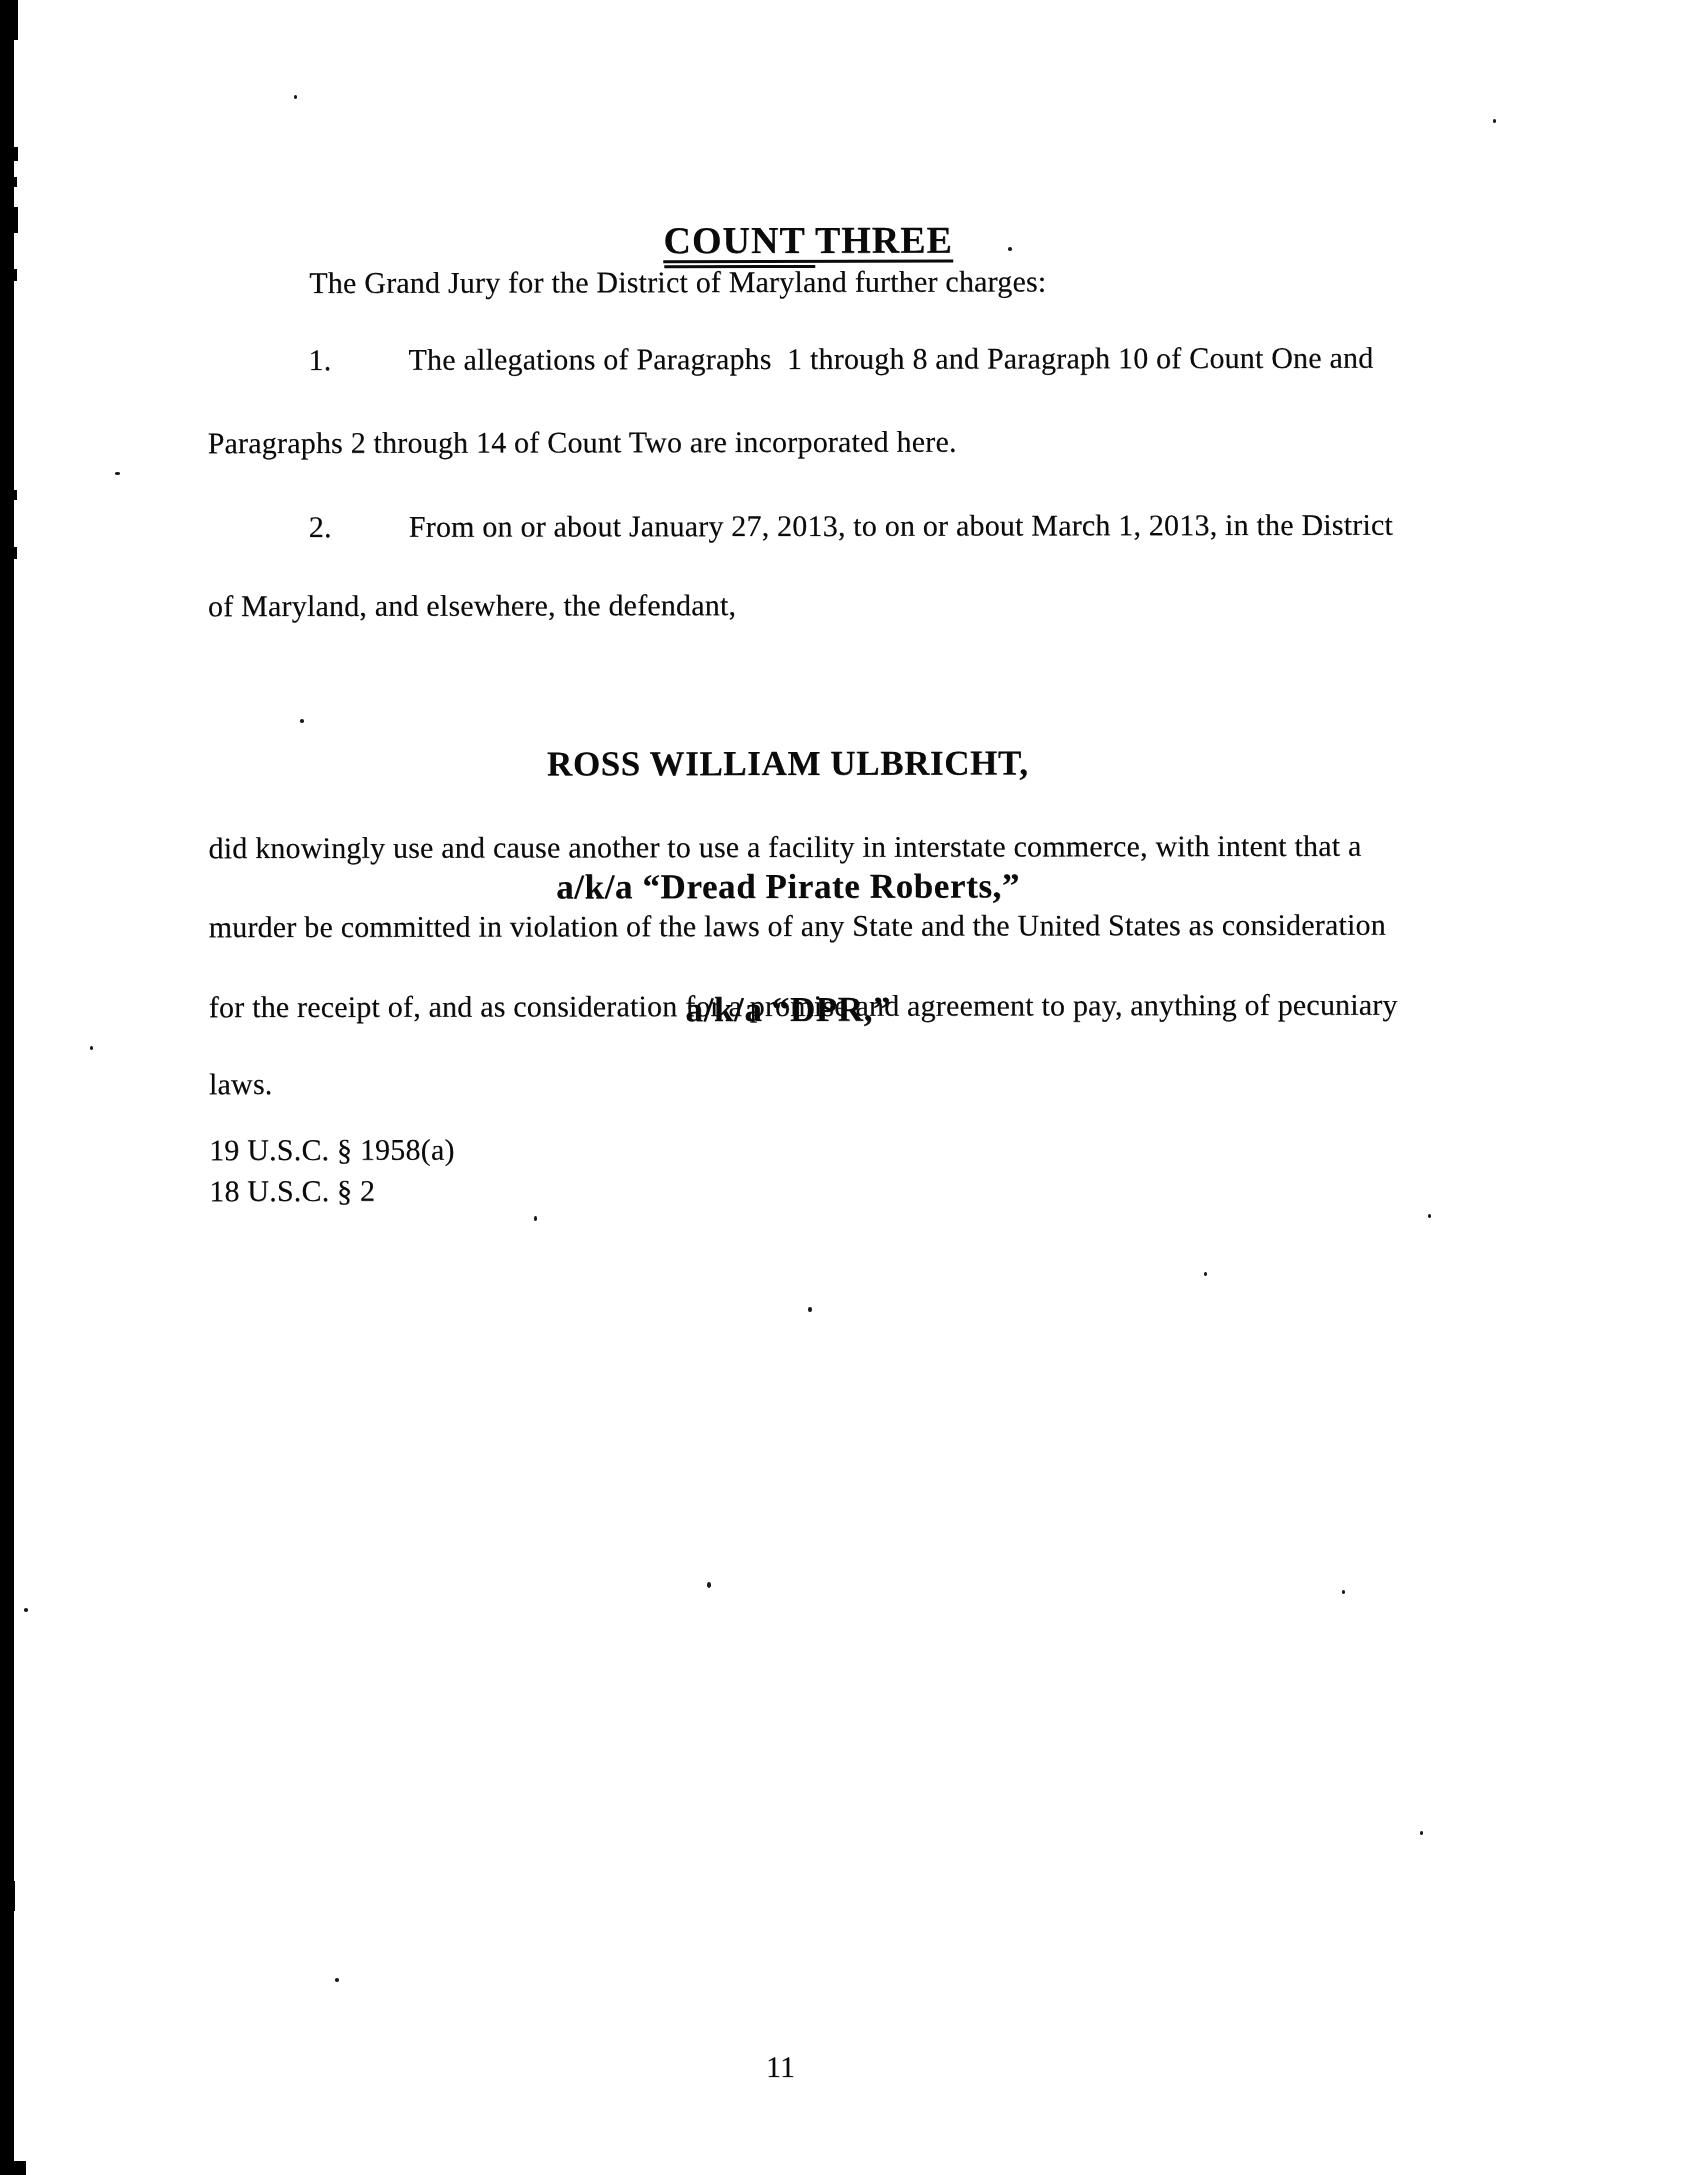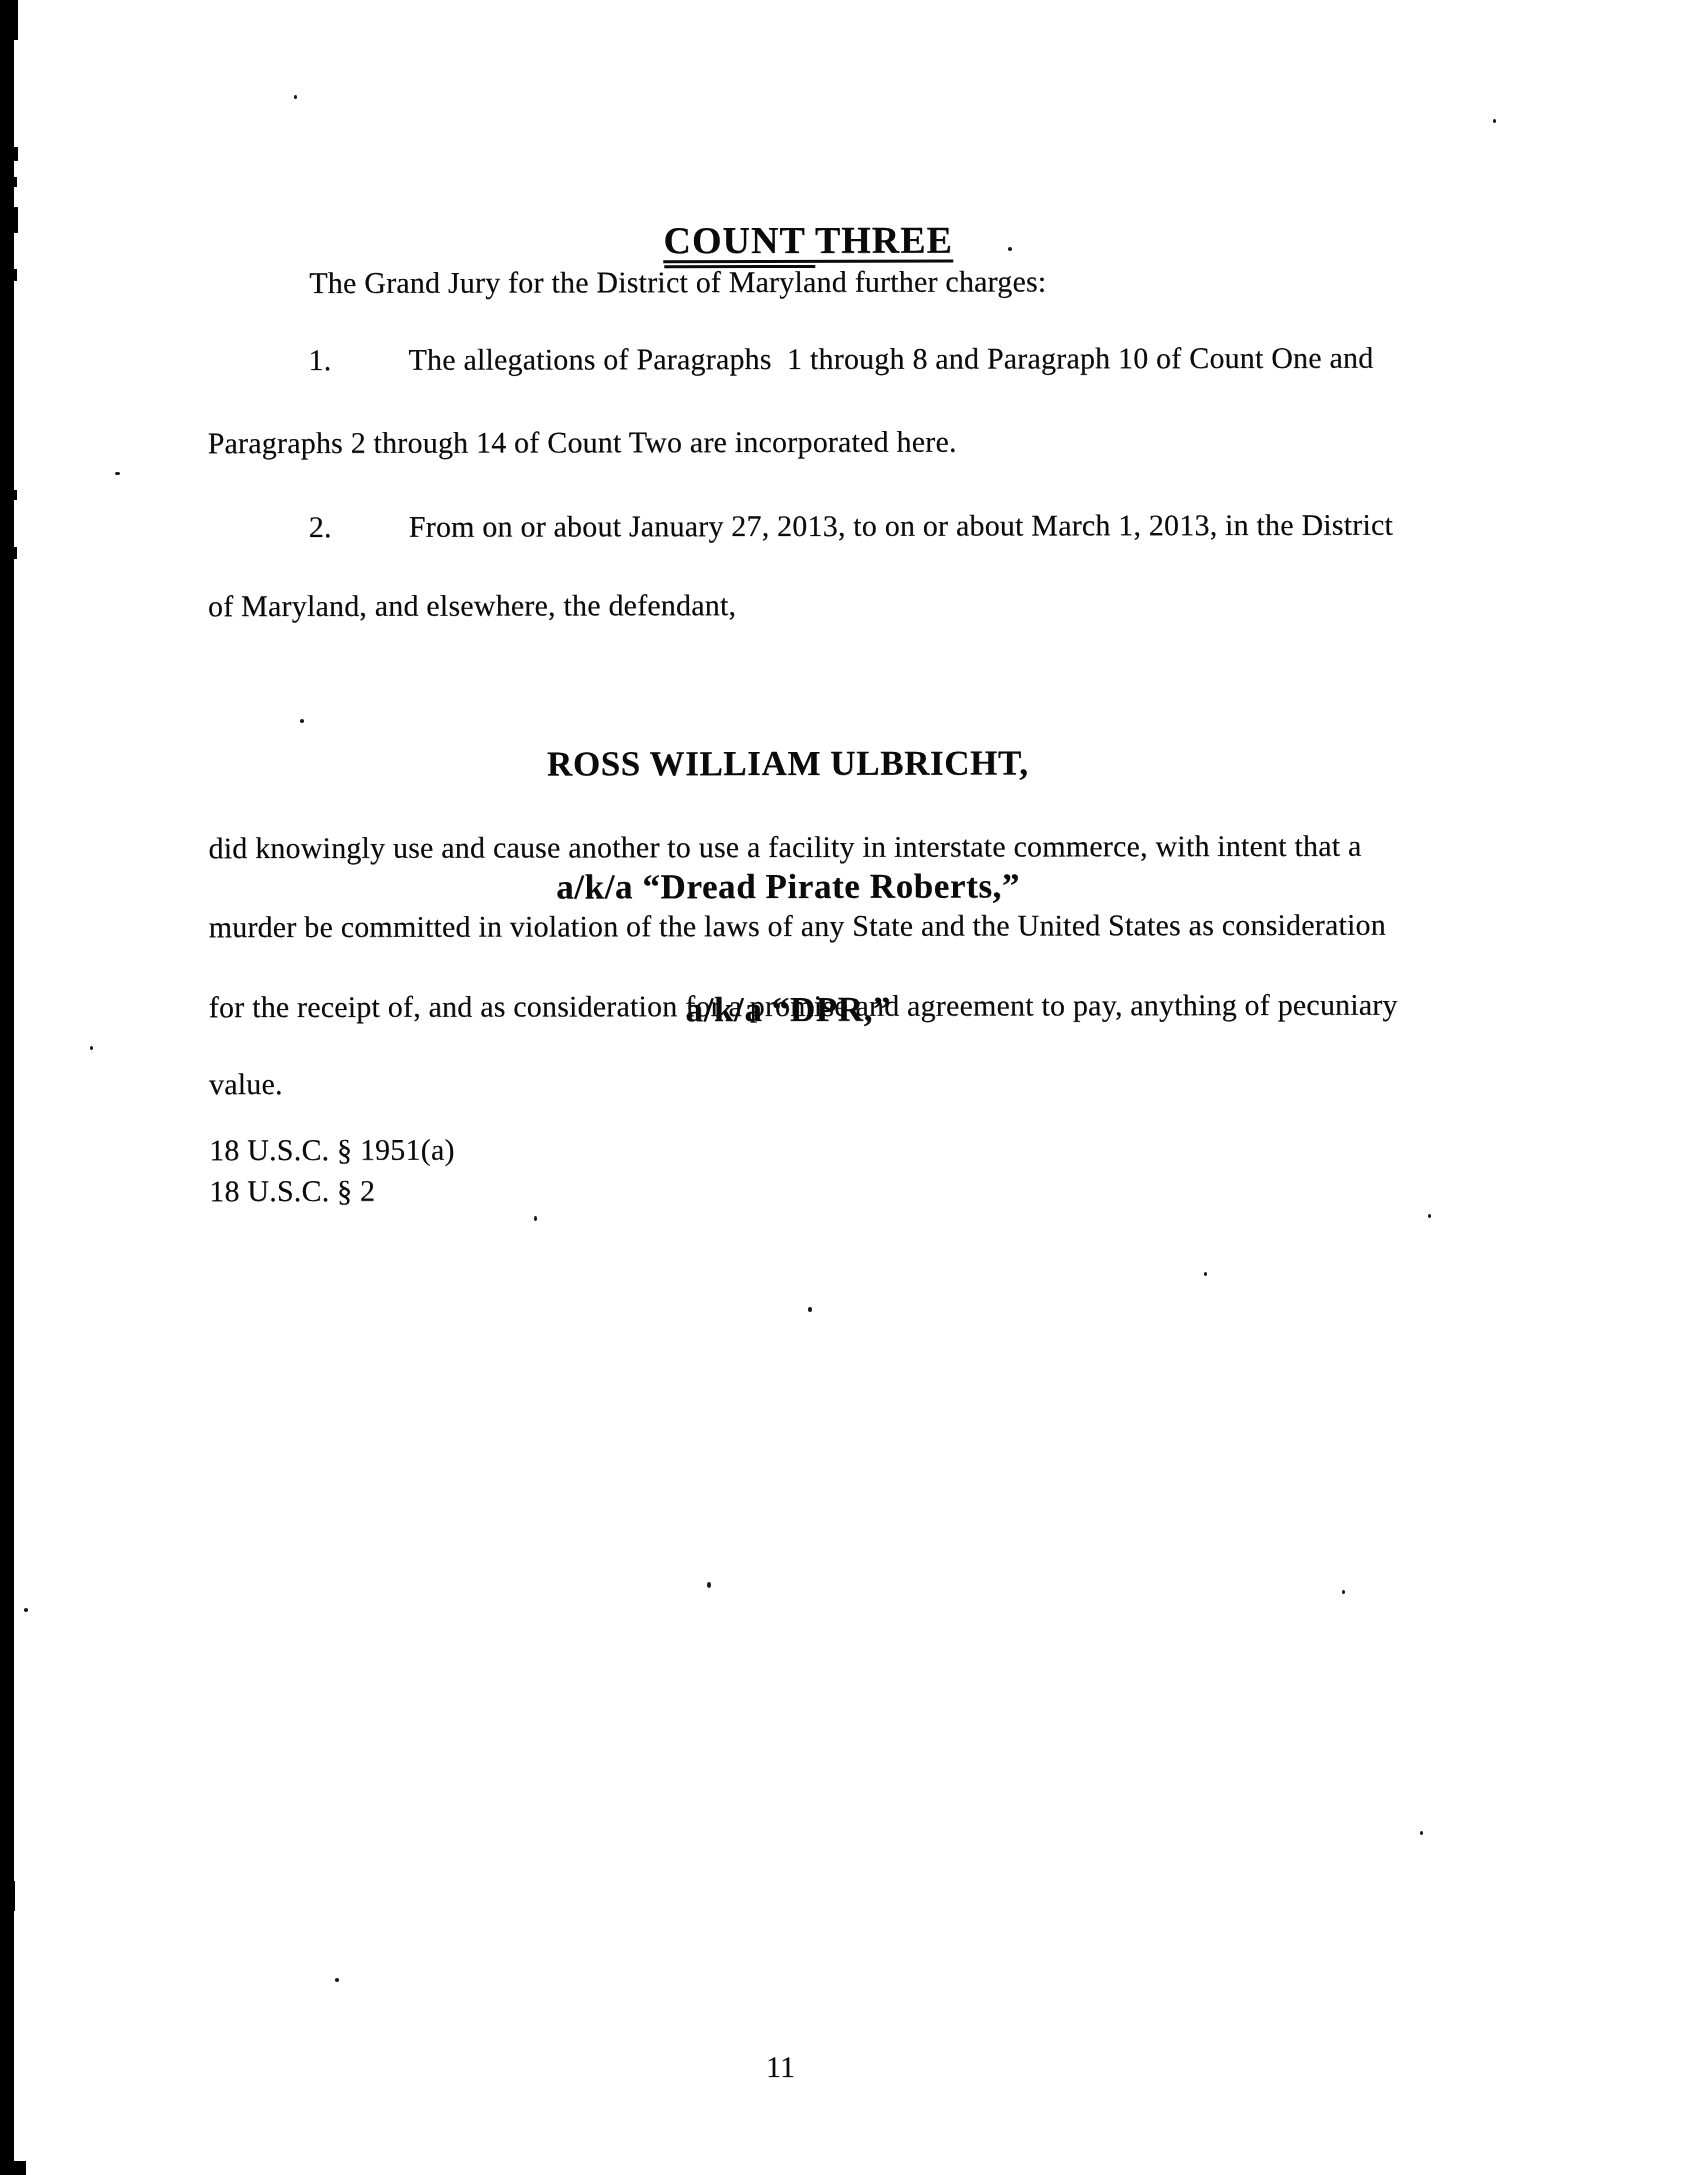--- a/index.html
+++ b/index.html
@@ -166,22 +166,22 @@
 
     <div class="defendant-block">
       <div>ROSS WILLIAM ULBRICHT,</div>
       <div>a/k/a “Dread Pirate Roberts,”</div>
       <div>a/k/a “DPR,”</div>
     </div>
 
     <div class="line flush b1">did knowingly use and cause another to use a facility in interstate commerce, with intent that a</div>
     <div class="line flush b2">murder be committed in violation of the laws of any State and the United States as consideration</div>
     <div class="line flush b3">for the receipt of, and as consideration for a promise and agreement to pay, anything of pecuniary</div>
-    <div class="line flush b4">value.</div>
+    <div class="line flush b4">laws.</div>
 
-    <div class="line flush s1">18 U.S.C. § 1951(a)</div>
+    <div class="line flush s1">19 U.S.C. § 1958(a)</div>
     <div class="line flush s2">18 U.S.C. § 2</div>
 
     <div class="line page-number">11</div>
 
   </div>
 </div>
 
 
 </body></html>

